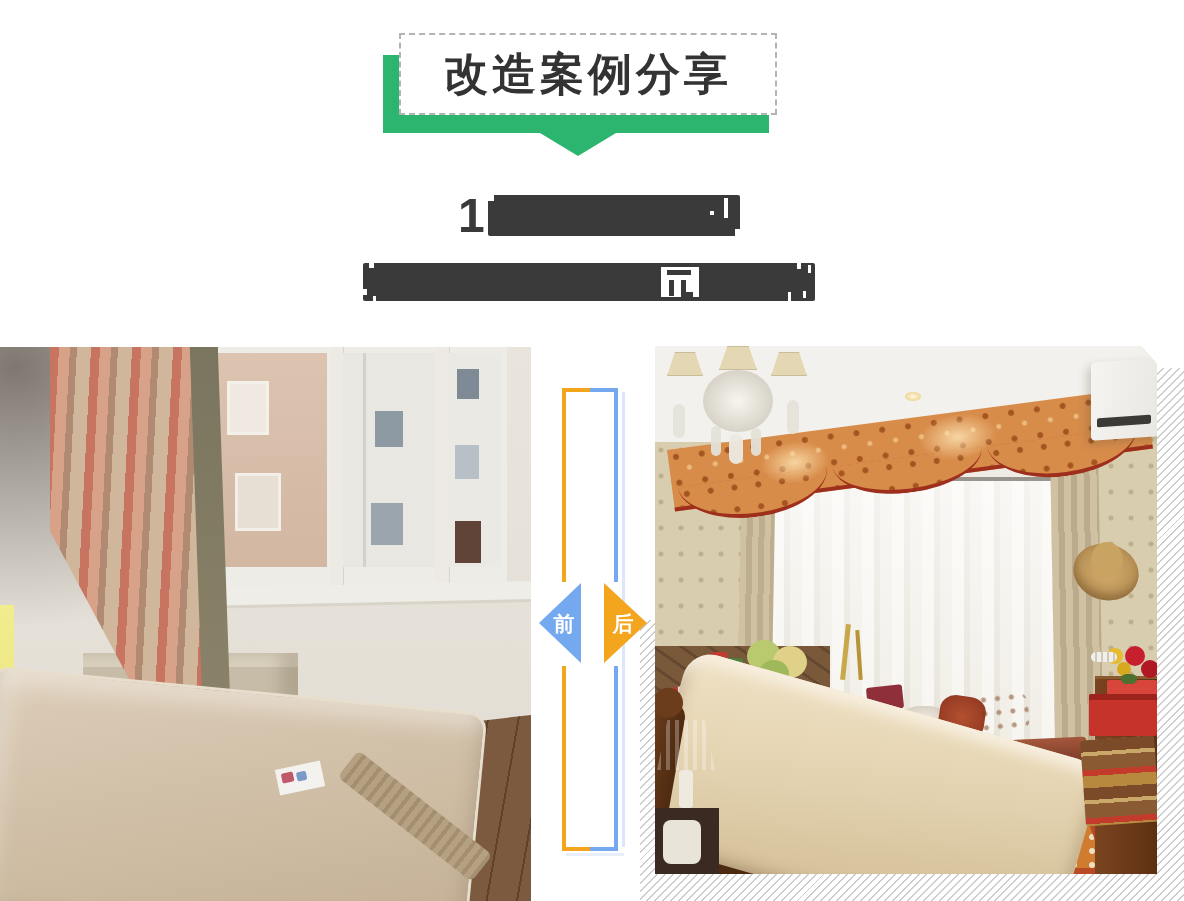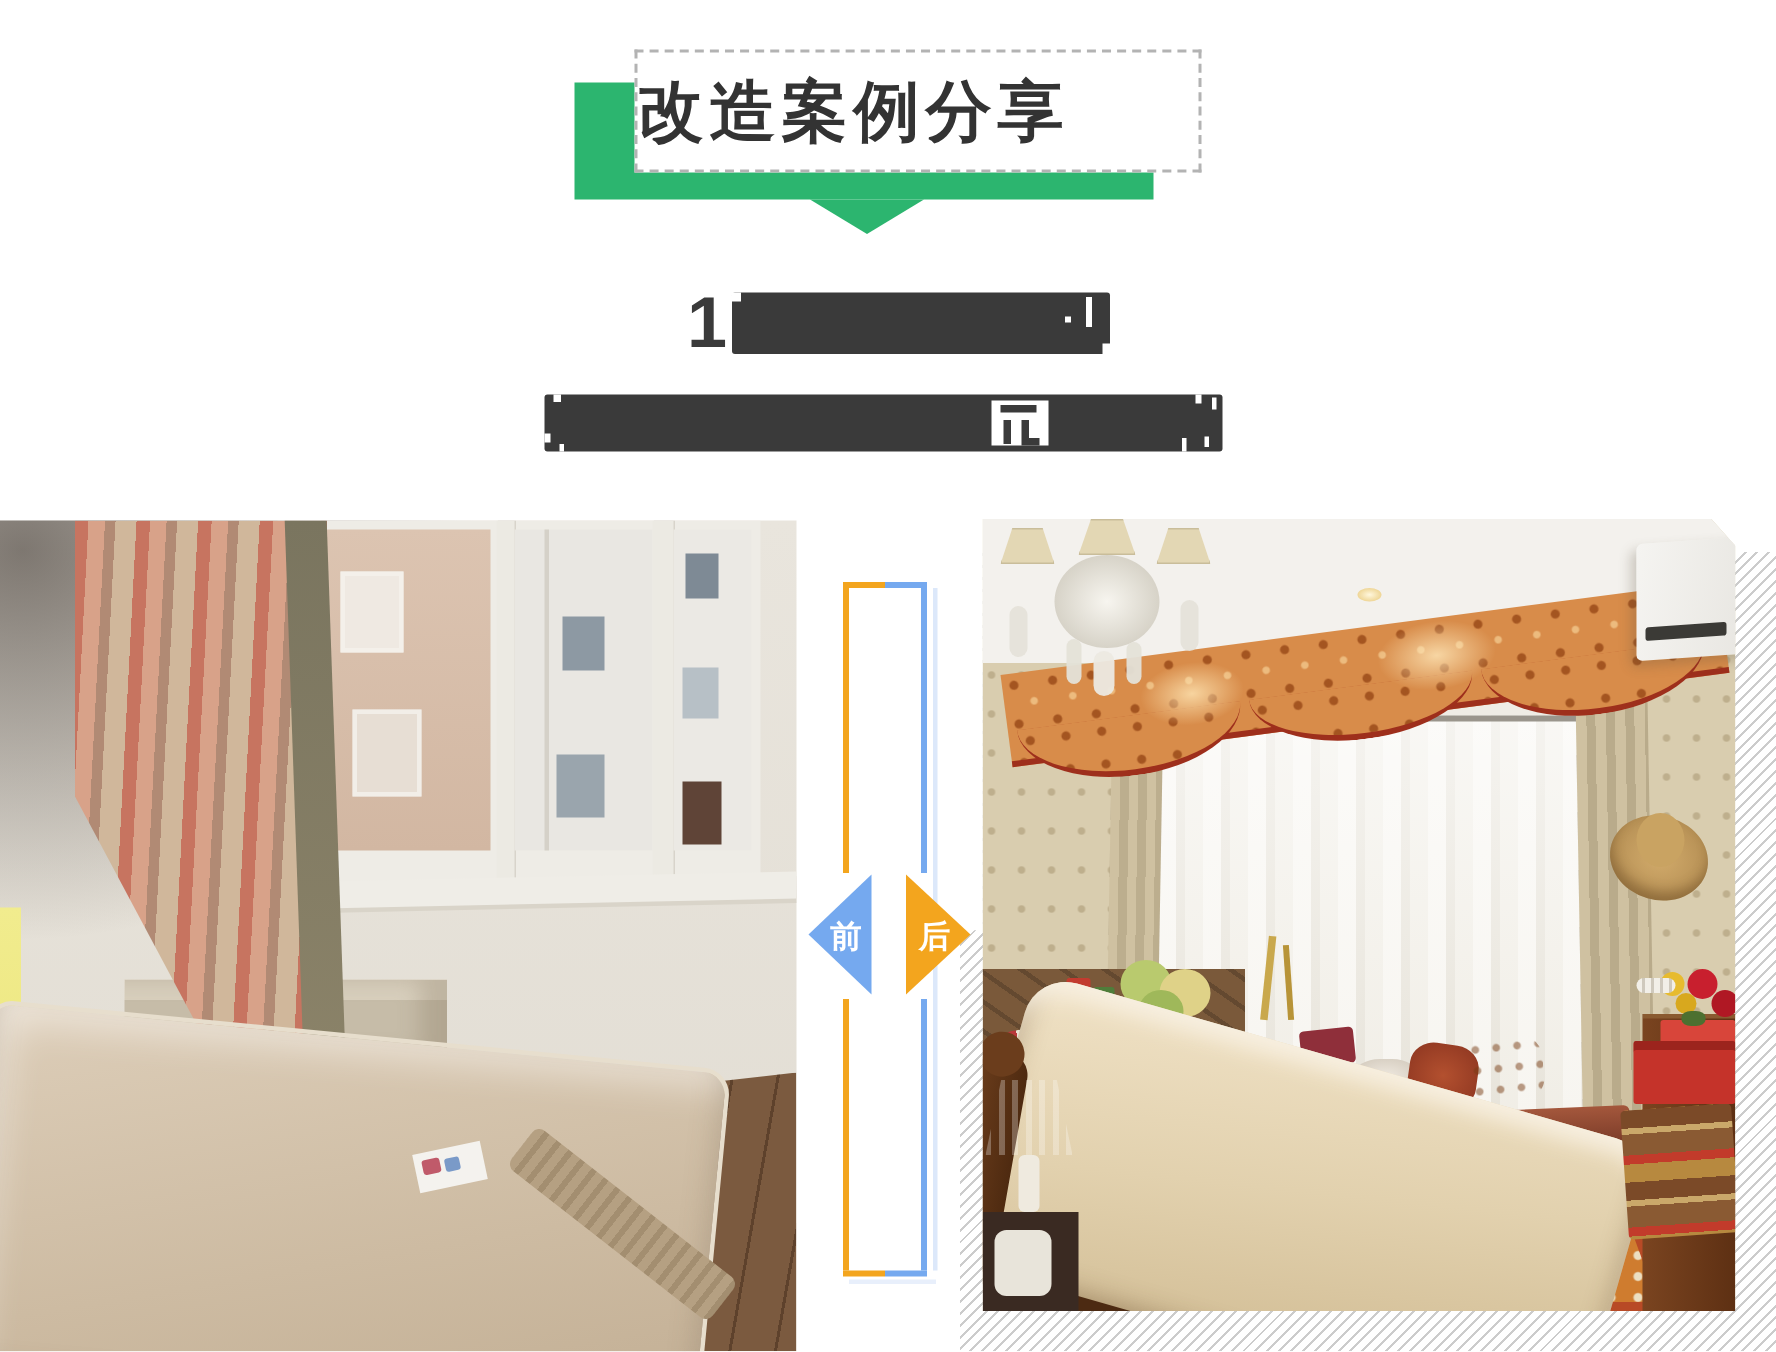--- a/index.html
+++ b/index.html
@@ -5,21 +5,21 @@
   html,body{margin:0;padding:0;background:#fff;}
   .page{position:relative;width:1184px;height:901px;margin:0 auto;background:#fff;overflow:hidden;
         font-family:"Liberation Sans","DejaVu Sans",sans-serif;}
   .abs{position:absolute;}
 
   
   .ribbon{left:383px;top:55px;width:386px;height:78px;background:#2cb56f;z-index:1;}
   .ribbon-tail{left:157px;top:78px;width:0;height:0;border-left:38px solid transparent;
                border-right:38px solid transparent;border-top:23px solid #2cb56f;}
   .banner-box{left:399px;top:33px;width:374px;height:78px;background:#fff;border:2px dashed #b3b3b3;
-              z-index:2;display:flex;align-items:center;margin-left:24px;}
+              z-index:2;display:flex;align-items:center;justify-content:center;}
   .banner-text{font-size:44px;font-weight:bold;color:#333;letter-spacing:4px;}
   .headline{left:458px;top:194px;height:42px;display:flex;align-items:flex-end;z-index:2;}
   .headline .digit{font-size:48px;font-weight:800;line-height:40px;color:#3a3a3a;margin-right:3px;}
   .h-bar{position:relative;width:252px;height:41px;background:#3a3a3a;border-radius:2px;}
   .s-bar{position:relative;left:363px;top:263px;width:452px;height:38px;background:#3a3a3a;border-radius:2px;z-index:2;}
   .notch{position:absolute;background:#fff;}
   .glyph-win{position:absolute;right:116px;top:4px;width:38px;height:30px;background:#fff;}
   .stroke{position:absolute;background:#3a3a3a;}
 
   

